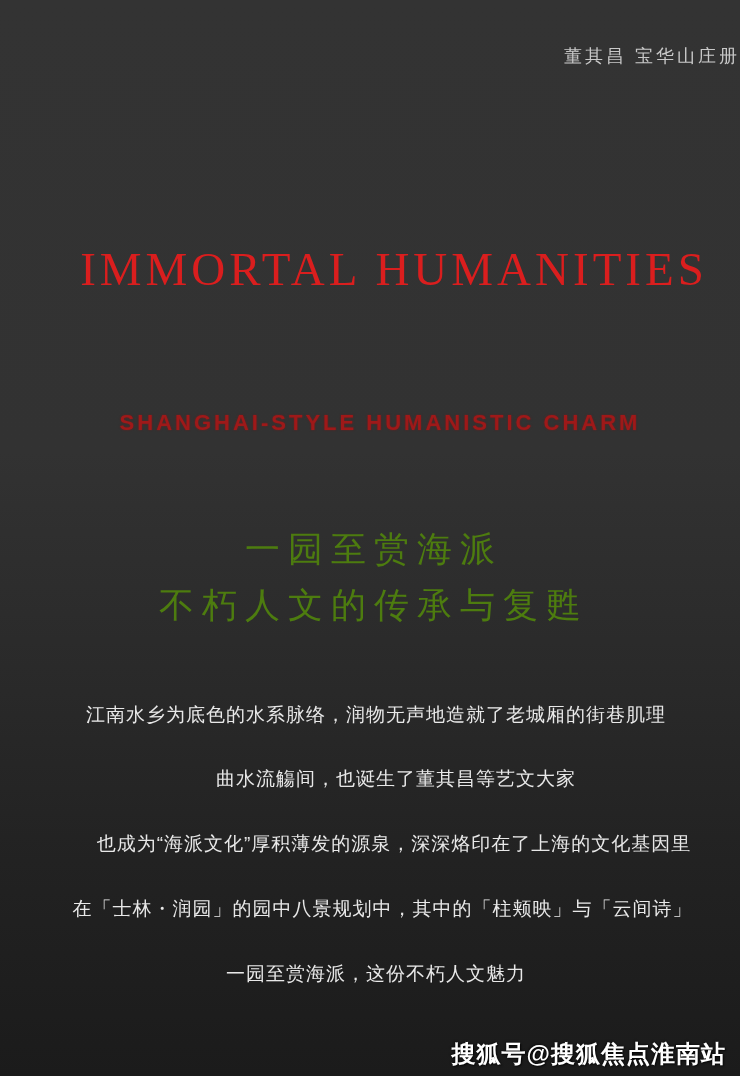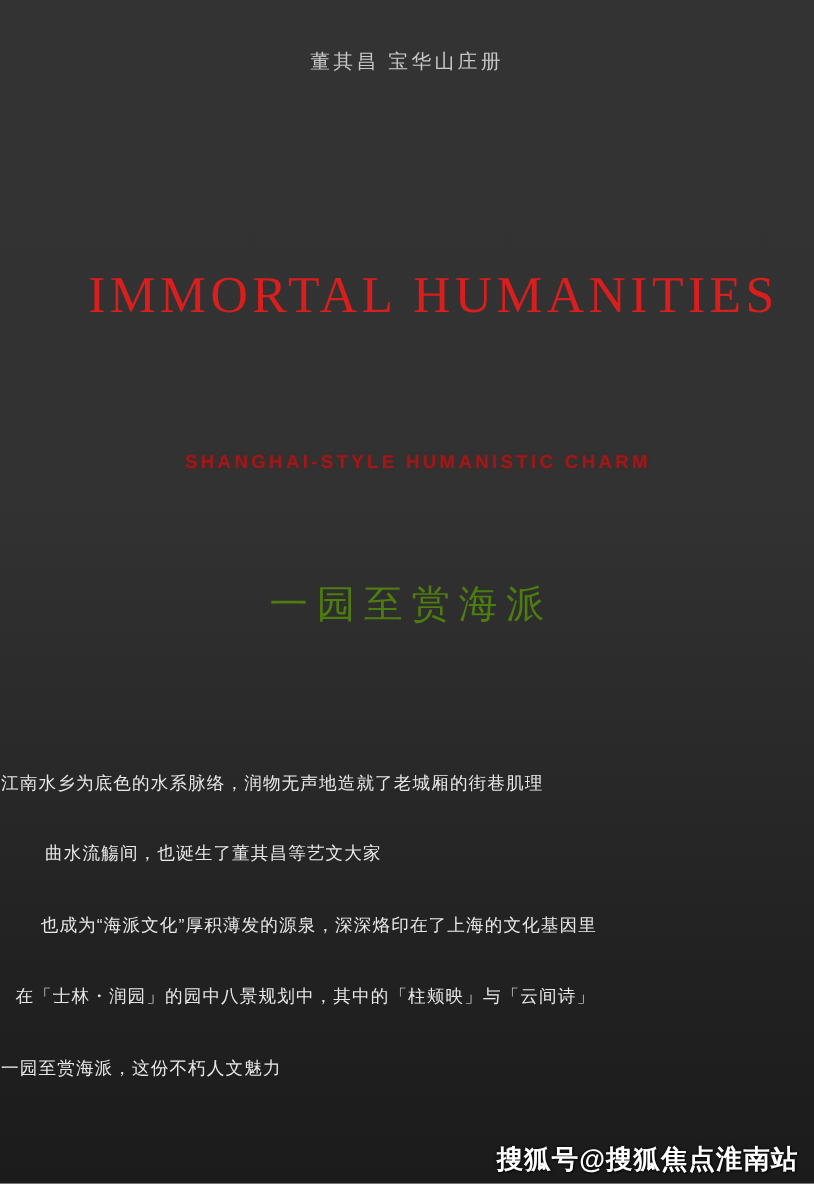--- a/index.html
+++ b/index.html
@@ -15,21 +15,21 @@
       #2a2a2a 62%,
       #222222 80%,
       #1b1b1b 100%);
     font-family: "Liberation Sans", sans-serif;
   }
 
   .caption {
     position: absolute;
     top: 44px;
     left: 0; right: 0;
-    text-align: center;
+    text-align: right;
     font-size: 18px;
     letter-spacing: 3px;
     color: #c9c9c9;
     font-family: "Liberation Sans", sans-serif;
   }
 
   .title {
     position: absolute;
     top: 236px;
     left: 0; right: 0;
@@ -43,21 +43,21 @@
     margin-left: 48px;
   }
 
   .subtitle {
     position: absolute;
     top: 410px;
     left: 0; right: 0;
     text-align: center;
     color: #9e1919;
     font-weight: bold;
-    font-size: 17px;
+    font-size: 22px;
     letter-spacing: 3px;
     font-family: "Liberation Sans", sans-serif;
     text-shadow: 0 0 2px rgba(140, 20, 20, 0.75);
     padding-left: 20px;
   }
 
   .heading {
     position: absolute;
     top: 522px;
     left: 0; right: 0;
@@ -66,23 +66,24 @@
     font-family: "Liberation Serif", serif;
     font-size: 35px;
     line-height: 56px;
     letter-spacing: 8px;
     text-indent: 8px;
   }
 
   .body-copy { position: absolute; left: 0; right: 0; top: 0; }
   .body-line {
     position: absolute;
-    left: 1px; right: 0;
+    left: 12px; right: 0;
+    text-align: center;
     color: #e8e8e8;
-    font-size: 16px;
+    font-size: 19px;
     letter-spacing: 1px;
     font-family: "Liberation Sans", sans-serif;
     white-space: nowrap;
   }
   .body-line:nth-child(1) { top: 702px; }
   .body-line:nth-child(2) { top: 766px; padding-left: 40px; }
   .body-line:nth-child(3) { top: 831px; padding-left: 36px; }
   .body-line:nth-child(4) { top: 896px; margin-left: 13px; }
   .body-line:nth-child(5) { top: 961px; }
 
@@ -104,20 +105,21 @@
 <div class="caption">董其昌 宝华山庄册</div>
 
 <div class="title">
   <div>IMMORTAL HUMANITIES</div>
 </div>
 
 <div class="subtitle">SHANGHAI-STYLE HUMANISTIC CHARM</div>
 
 <div class="heading">
   <div>一园至赏海派</div>
+  <div>不朽人文的传承与复甦</div>
 </div>
 
 <div class="body-copy">
   <div class="body-line">江南水乡为底色的水系脉络，润物无声地造就了老城厢的街巷肌理</div>
   <div class="body-line">曲水流觴间，也诞生了董其昌等艺文大家</div>
   <div class="body-line">也成为“海派文化”厚积薄发的源泉，深深烙印在了上海的文化基因里</div>
   <div class="body-line">在「士林・润园」的园中八景规划中，其中的「柱颊映」与「云间诗」</div>
   <div class="body-line">一园至赏海派，这份不朽人文魅力</div>
 </div>
 

